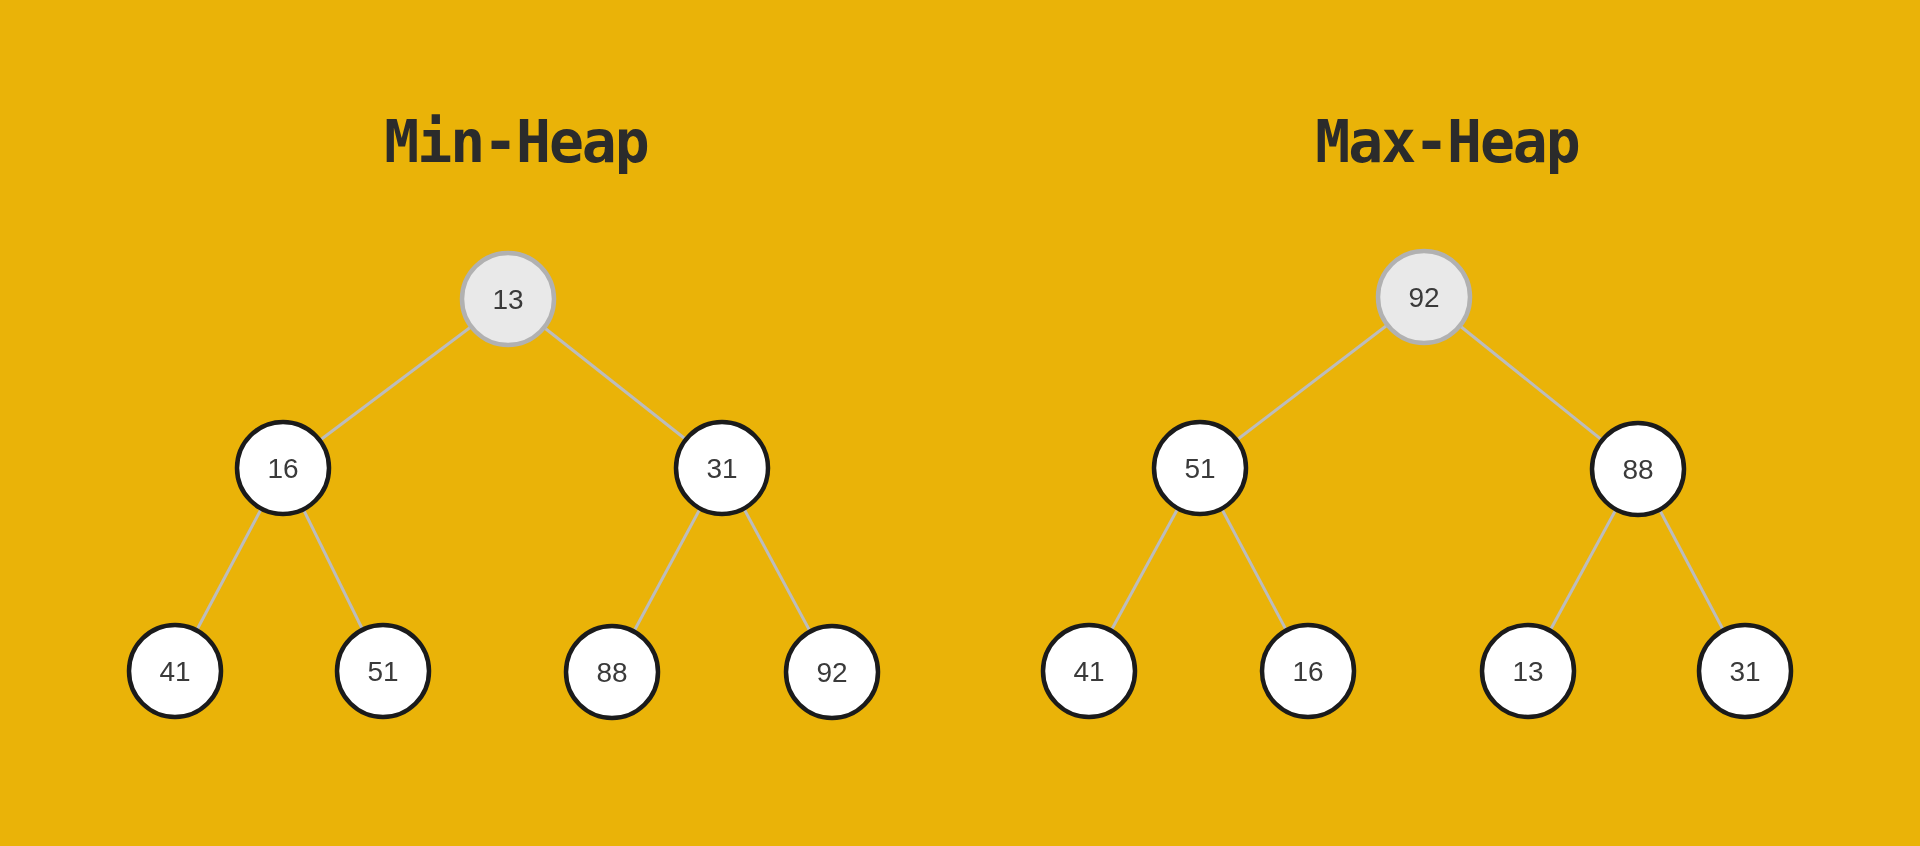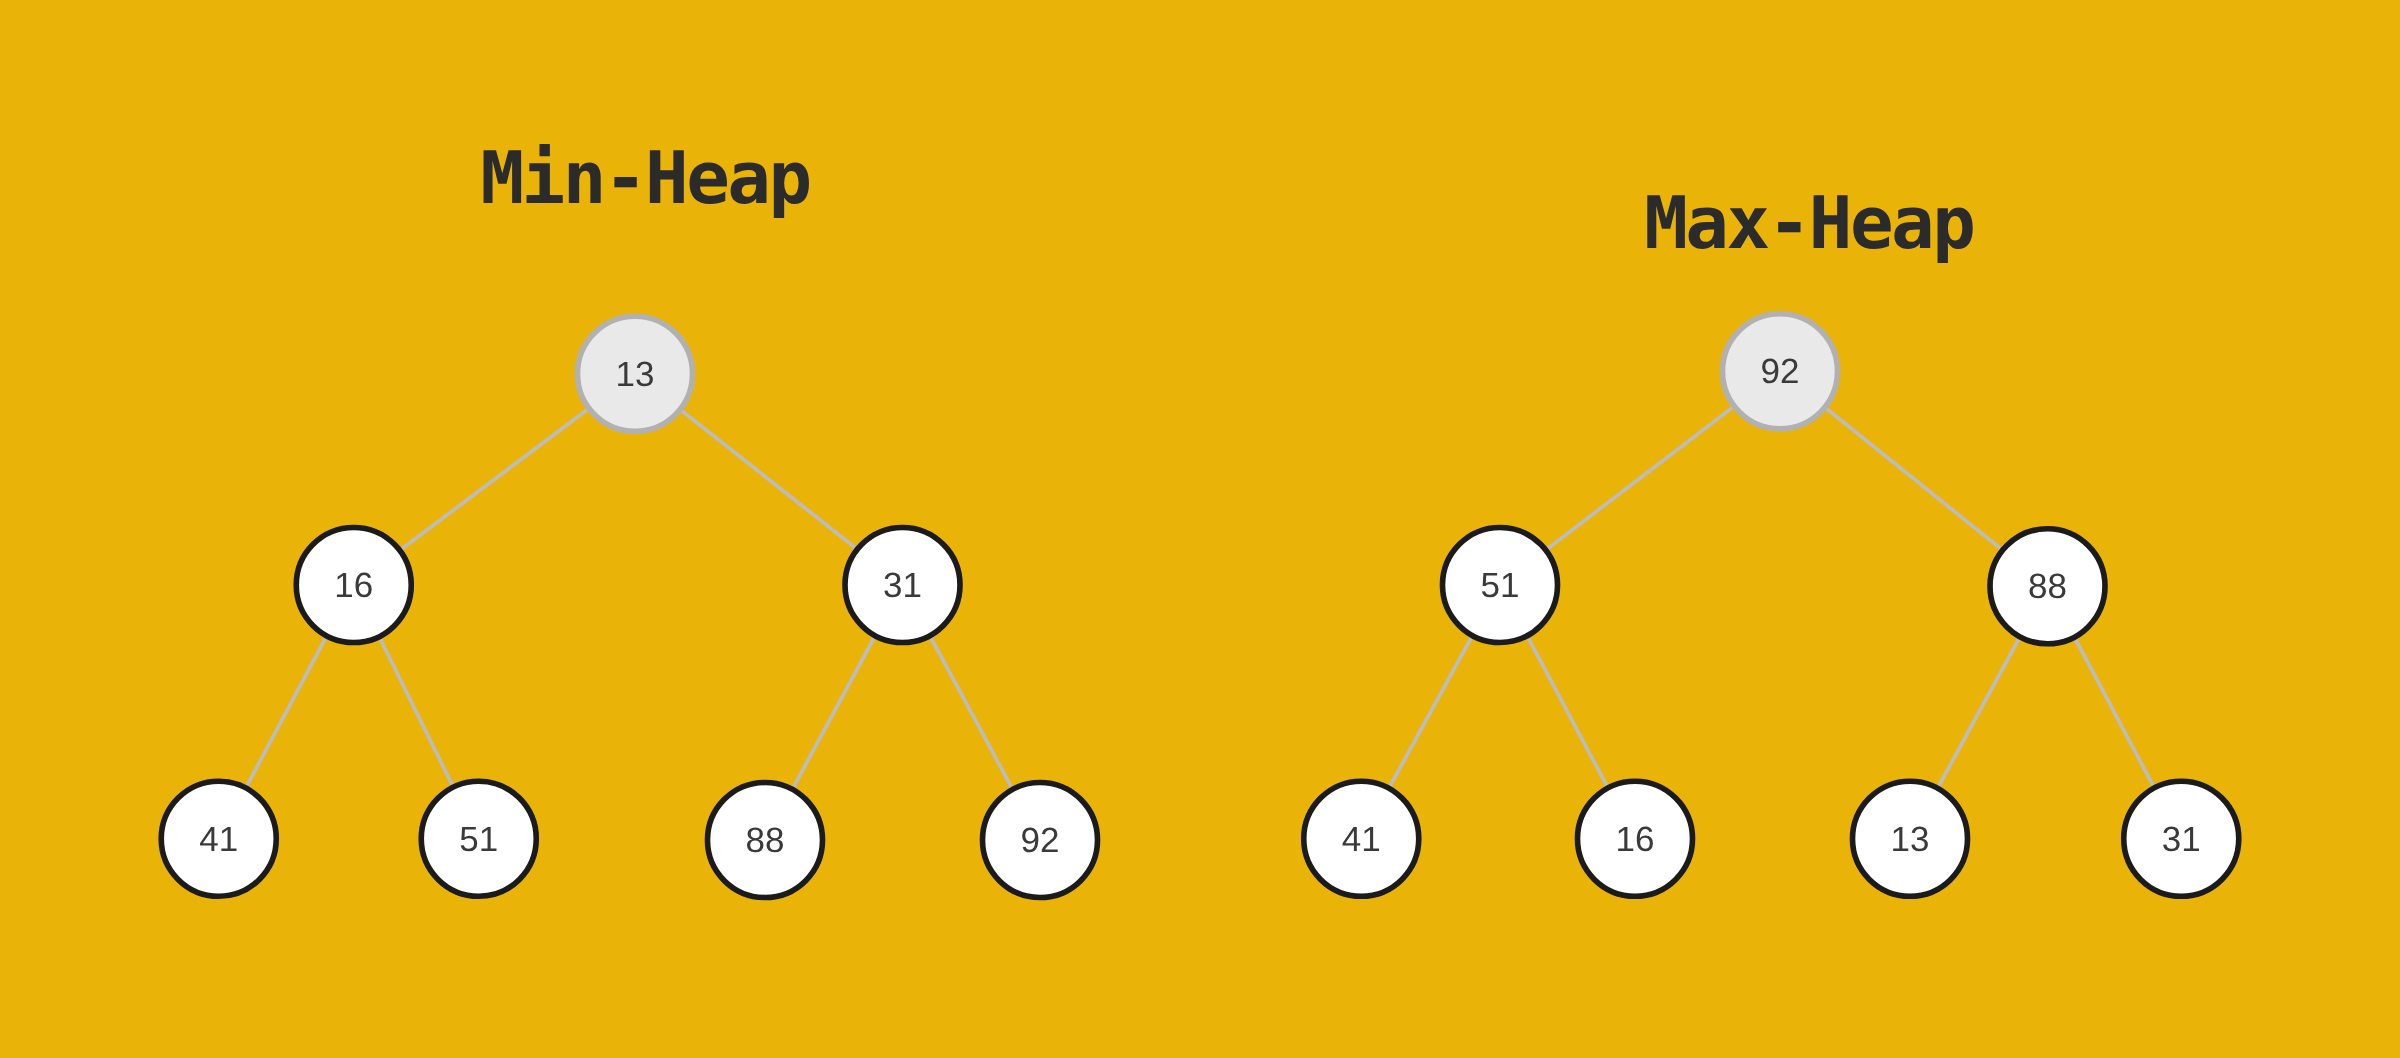--- a/index.html
+++ b/index.html
@@ -21,21 +21,21 @@
     transform: translateX(-50%);
     font-family: "DejaVu Sans Mono", monospace;
     font-weight: bold;
     font-size: 58px;
     line-height: 60px;
     color: #2b2b2b;
     letter-spacing: -2px;
     white-space: nowrap;
   }
   #min-heap-title { left: 516px; }
-  #max-heap-title { left: 1447px; margin-top: 36px; }
+  #max-heap-title { left: 1447px; }
   #diagram-svg {
     position: absolute;
     left: 0;
     top: 0;
   }
   .node-label {
     font-family: "Liberation Sans", sans-serif;
     font-size: 28px;
   }
 </style>

